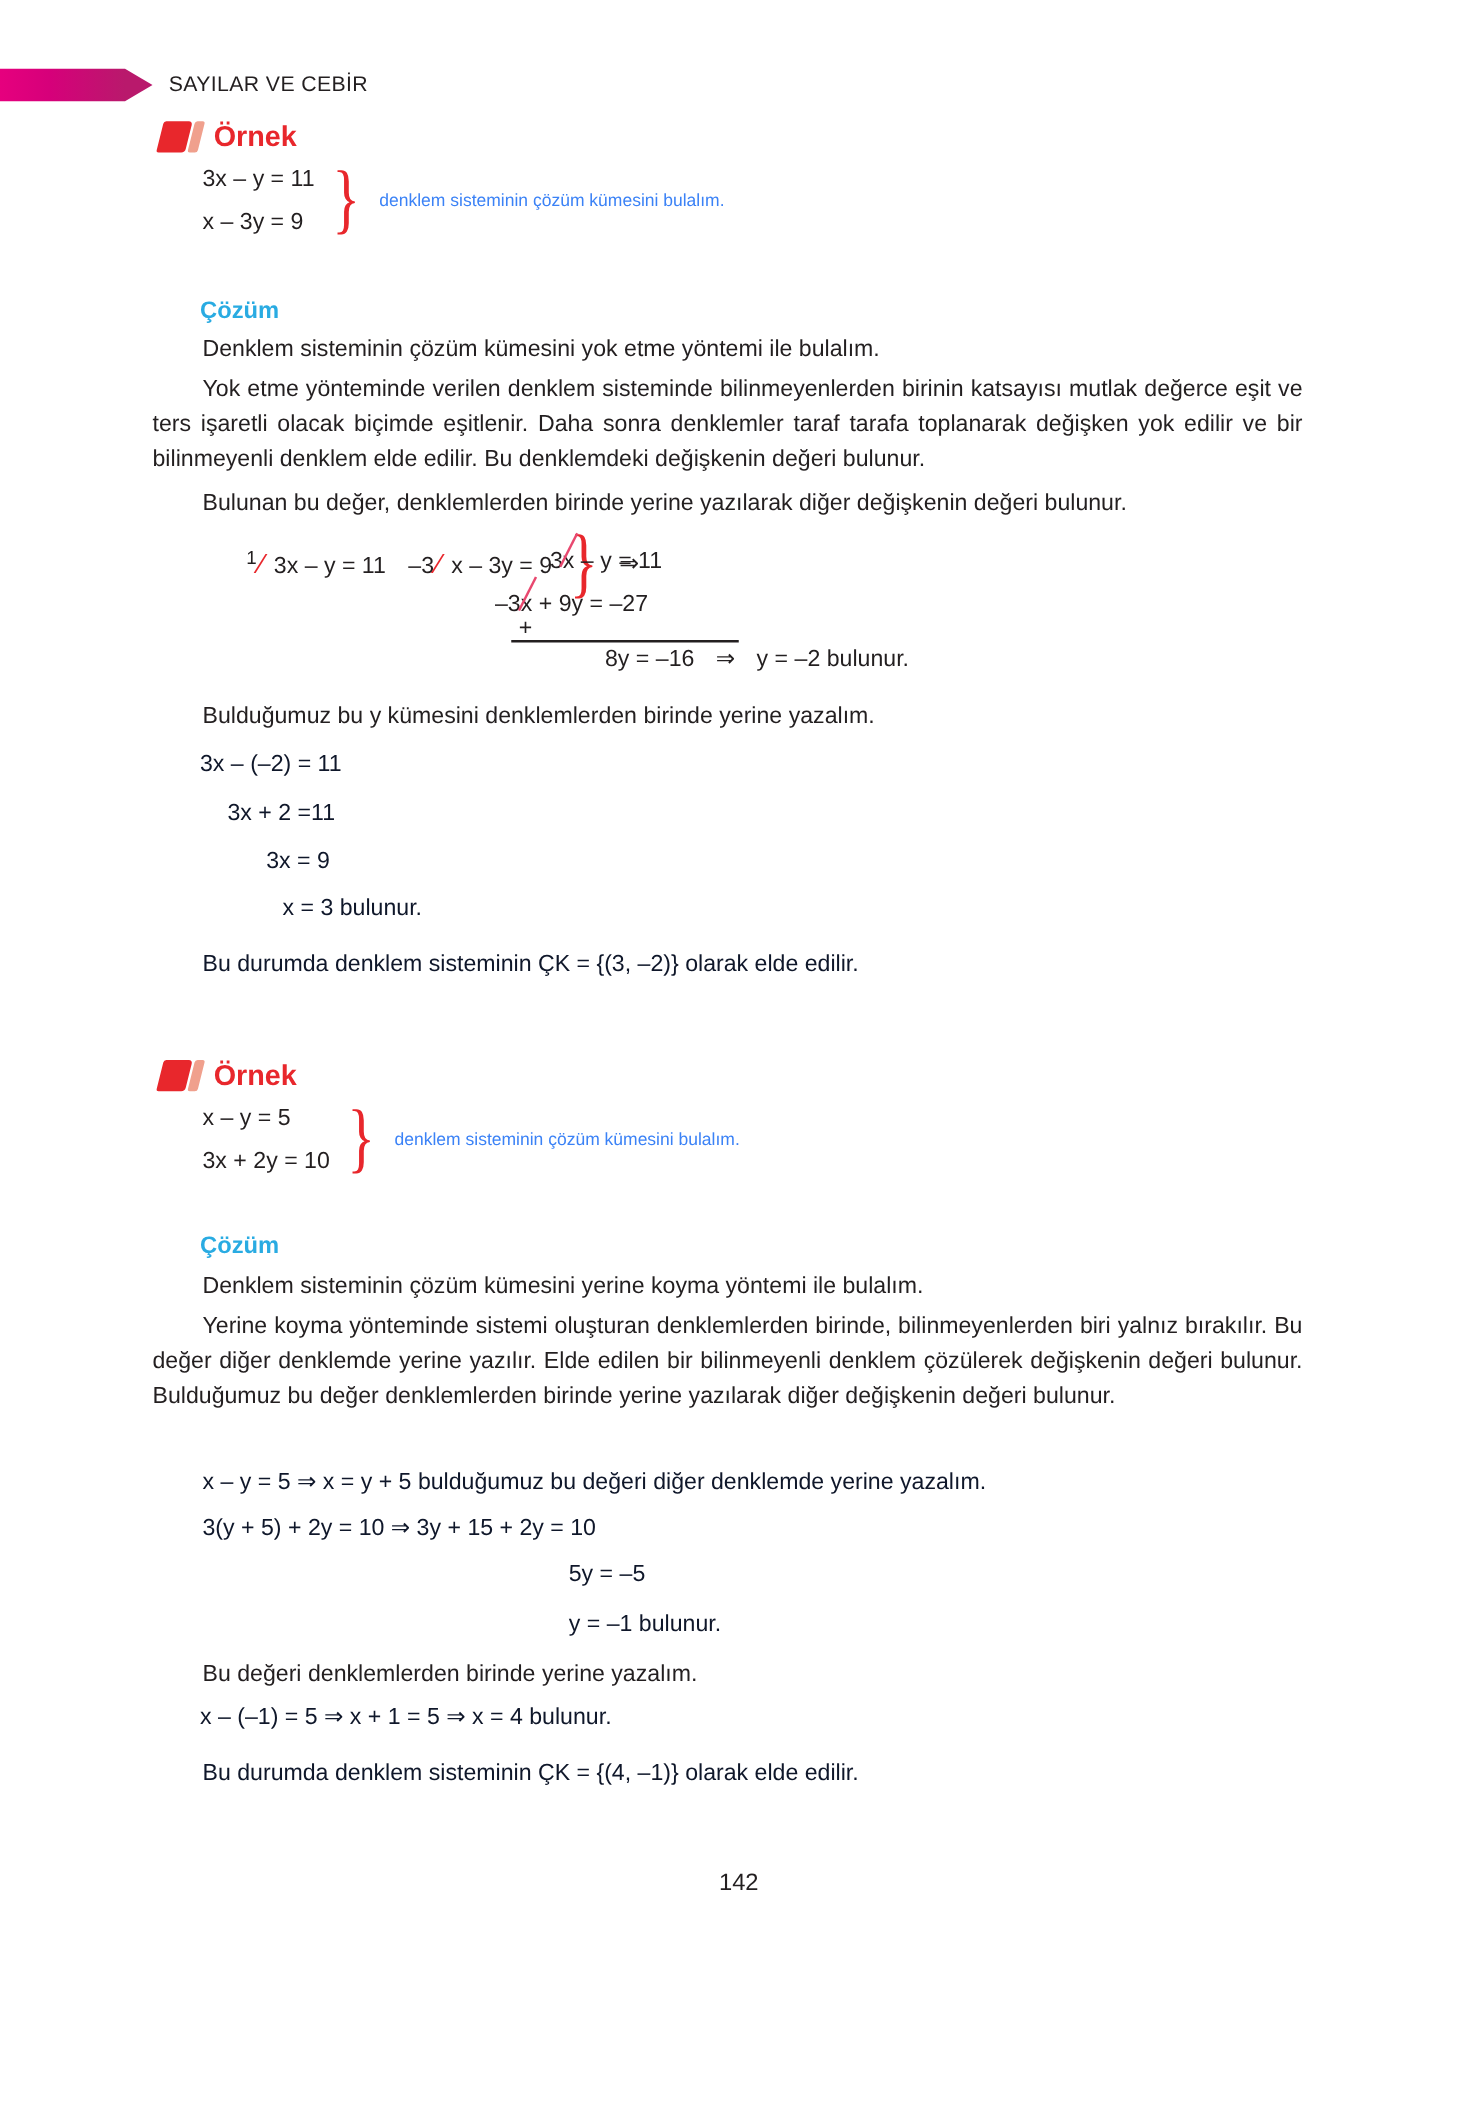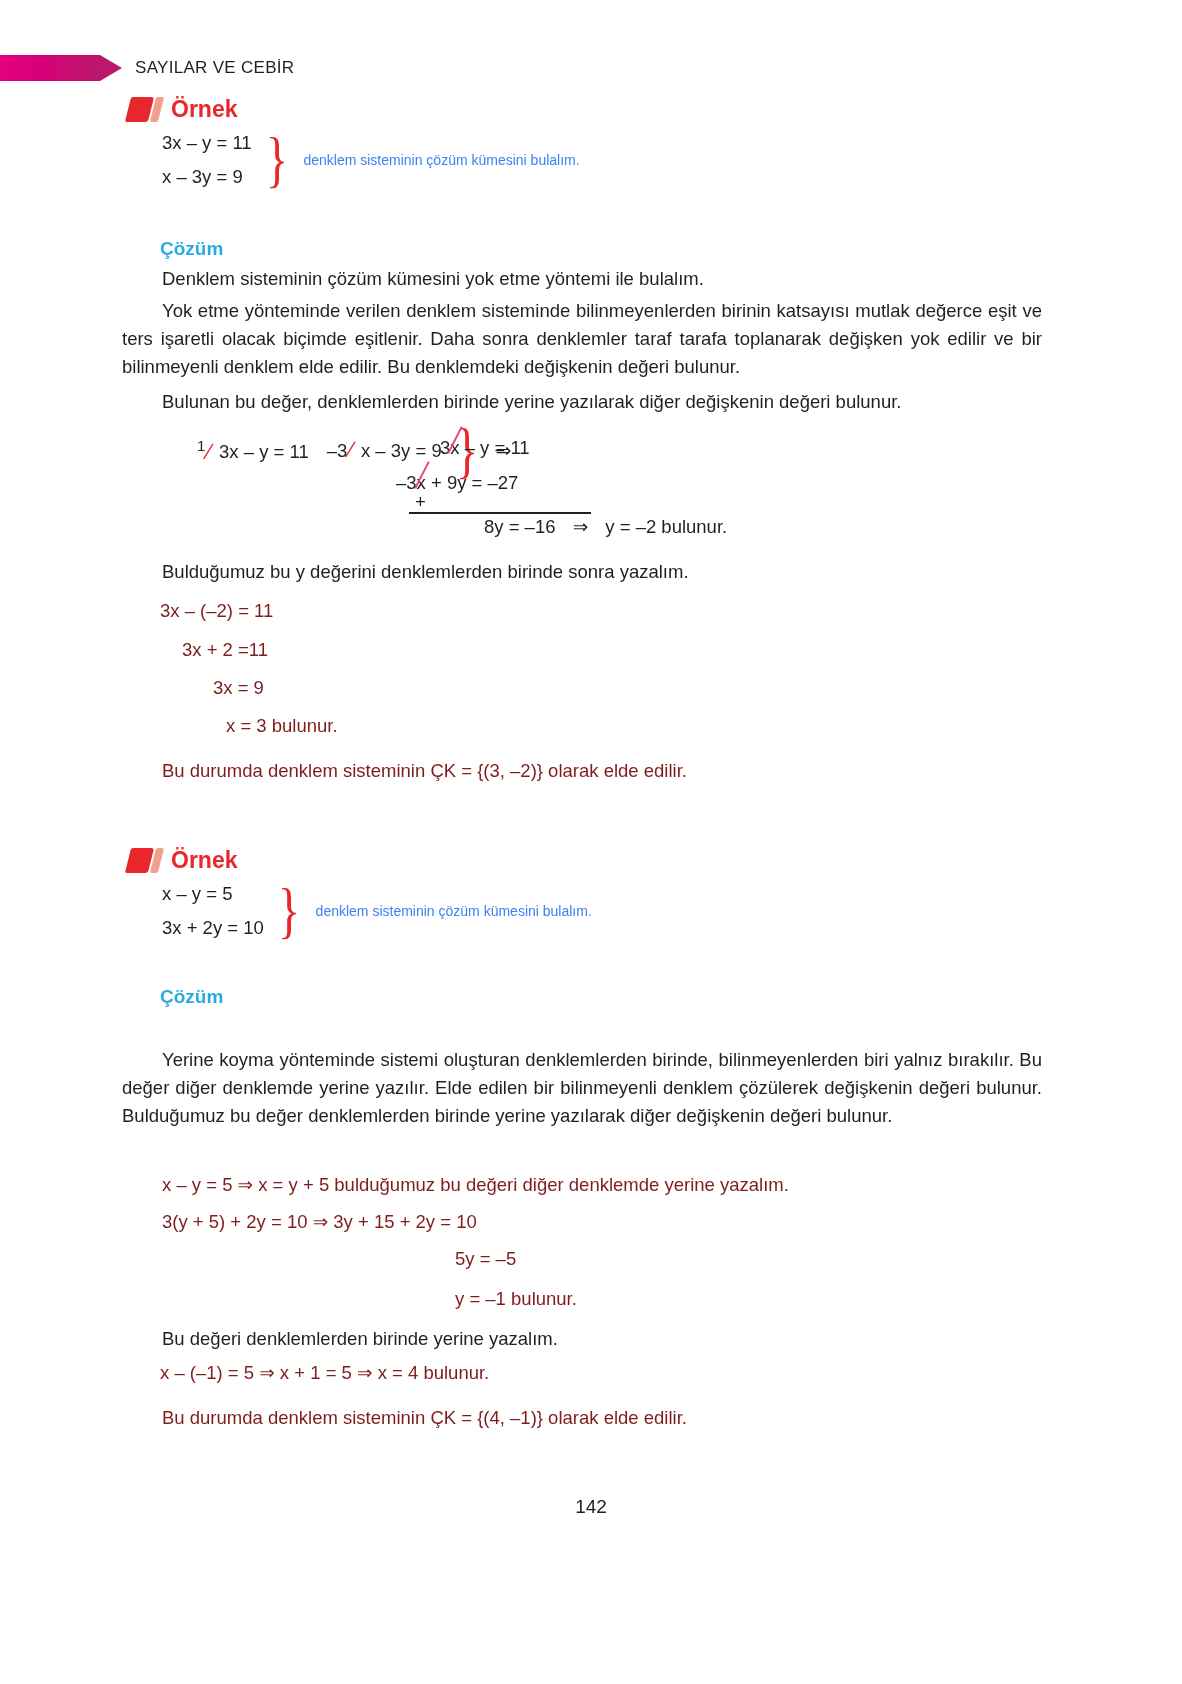--- a/index.html
+++ b/index.html
@@ -97,21 +97,21 @@
     font-size: 19px;
     font-weight: bold;
     color: #29abe2;
   }
 
   
   .abs {
     position: absolute;
     font-size: 18.5px;
     line-height: 1.42;
-    color: #7f1d1d;
+    color: #0f172a;
     white-space: nowrap;
   }
   .para {
     position: absolute;
     font-size: 18.5px;
     line-height: 1.52;
     color: #231f20;
     text-align: justify;
   }
   .para.nojust { text-align: left; }
@@ -287,21 +287,21 @@
     <div class="plus-sign" style="left:218px; top:63px;">+</div>
     <div class="sumline" style="left:212px; top:84px; width:182px;"></div>
 
     <div style="position:absolute; left:287px; top:88px; white-space:nowrap; font-size:18.5px;">
       <span>8y = –16</span>
       <span style="padding:0 12px;">⇒</span>
       <span>y = –2  bulunur.</span>
     </div>
   </div>
 
-  <div class="para nojust" style="left:162px; top:558px; width:900px;">Bulduğumuz bu y değerini denklemlerden birinde sonra yazalım.</div>
+  <div class="para nojust" style="left:162px; top:558px; width:900px;">Bulduğumuz bu y kümesini denklemlerden birinde yerine yazalım.</div>
 
   <div class="abs" style="left:160px; top:598px;">3x – (–2) = 11</div>
   <div class="abs" style="left:182px; top:637px;">3x + 2 =11</div>
   <div class="abs" style="left:213px; top:675px;">3x = 9</div>
   <div class="abs" style="left:226px; top:713px;">x = 3  bulunur.</div>
 
   <div class="abs" style="left:162px; top:758px;">Bu durumda denklem sisteminin ÇK = {(3, –2)} olarak elde edilir.</div>
 
   <div class="ornek-row" style="left:128px; top:848px;">
     <div class="ornek-badge">
@@ -315,20 +315,21 @@
     <div class="eqs">
       <div class="eq-line">x – y = 5</div>
       <div class="eq-line">3x + 2y = 10</div>
     </div>
     <div class="brace">}</div>
     <div class="after">denklem sisteminin çözüm kümesini bulalım.</div>
   </div>
 
   <div class="cozum" style="left:160px; top:986px;">Çözüm</div>
 
+  <div class="para nojust" style="left:162px; top:1014px; width:900px;">Denklem sisteminin çözüm kümesini yerine koyma yöntemi ile bulalım.</div>
 
   <div class="para" style="left:122px; top:1046px; width:920px; text-indent:40px;">Yerine koyma yönteminde sistemi oluşturan denklemlerden birinde, bilinmeyenlerden biri yalnız bırakılır. Bu değer diğer denklemde yerine yazılır. Elde edilen bir bilinmeyenli denklem çözülerek değişkenin değeri bulunur. Bulduğumuz bu değer denklemlerden birinde yerine yazılarak diğer değişkenin değeri bulunur.</div>
 
   <div class="abs" style="left:162px; top:1172px;">x – y = 5   ⇒  x = y + 5  bulduğumuz bu değeri diğer denklemde yerine yazalım.</div>
   <div class="abs" style="left:162px; top:1209px;">3(y + 5) + 2y = 10   ⇒   3y + 15 + 2y = 10</div>
   <div class="abs" style="left:455px; top:1246px;">5y = –5</div>
   <div class="abs" style="left:455px; top:1286px;">y = –1  bulunur.</div>
 
   <div class="para nojust" style="left:162px; top:1325px; width:900px;">Bu değeri denklemlerden birinde yerine yazalım.</div>
   <div class="abs" style="left:160px; top:1360px;">x – (–1) = 5    ⇒  x + 1 = 5  ⇒  x = 4 bulunur.</div>

